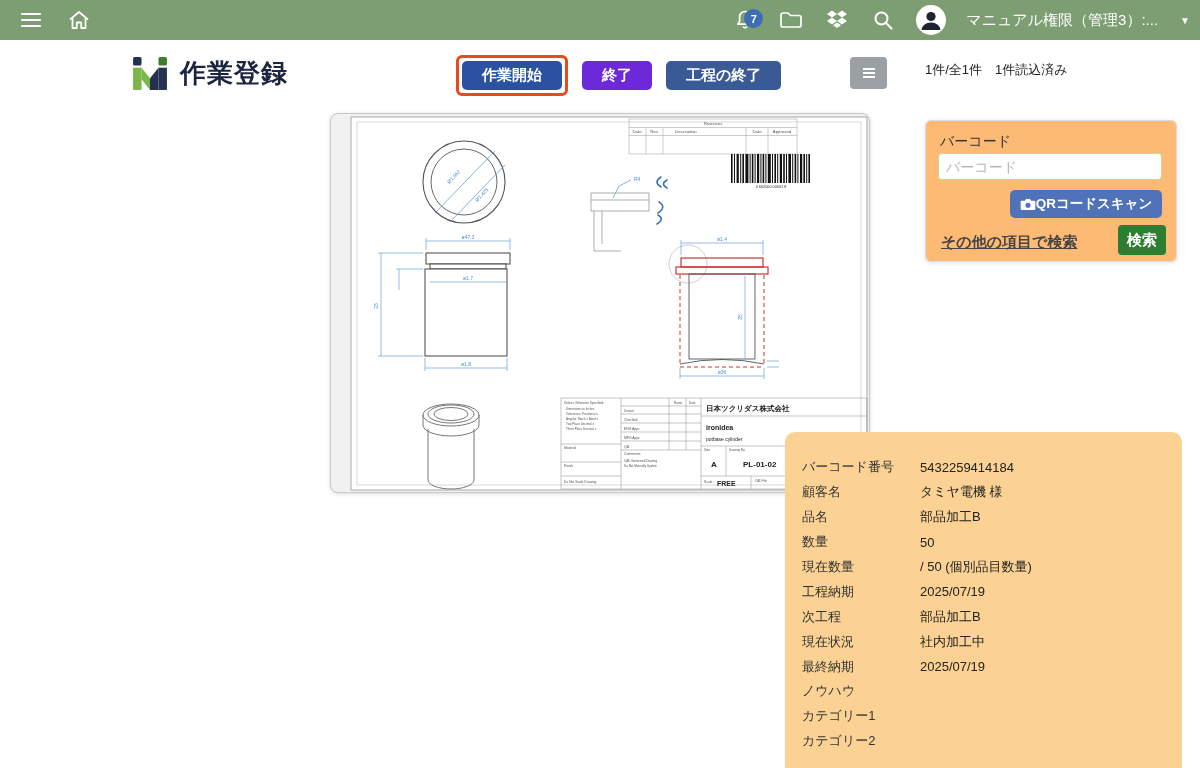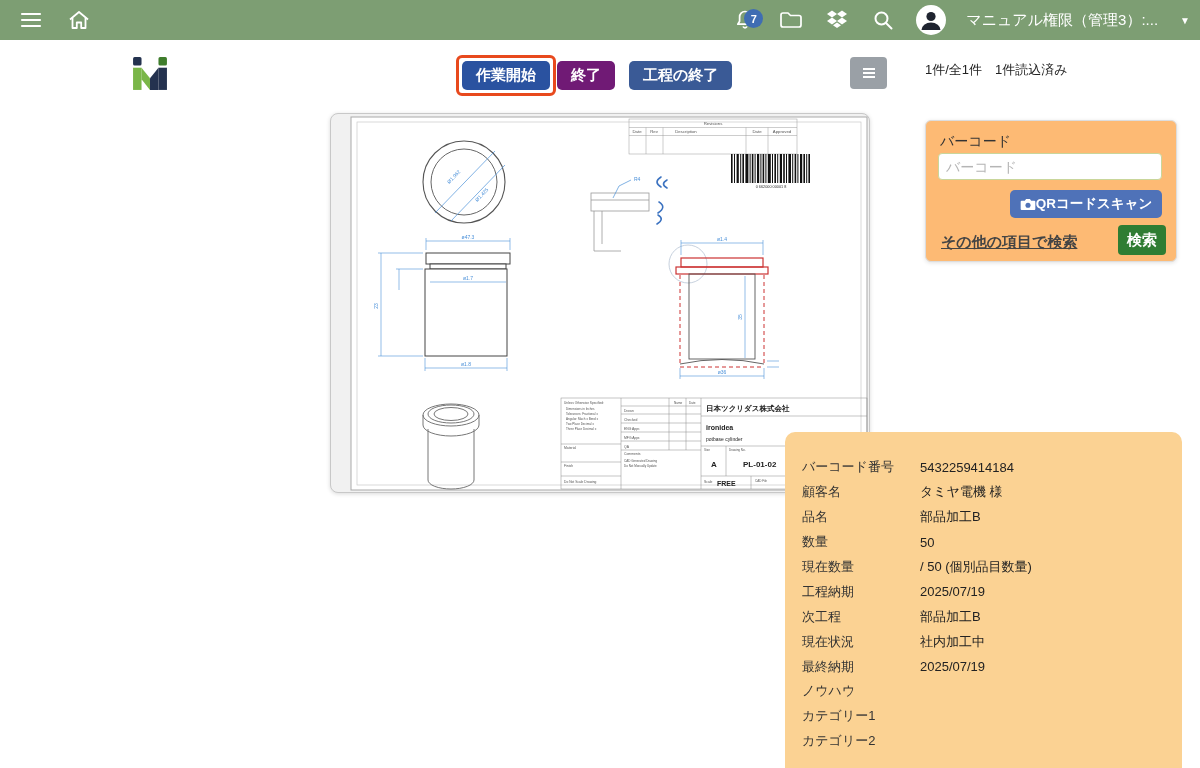--- a/index.html
+++ b/index.html
@@ -16,23 +16,23 @@
   .badge { position:absolute; left:12px; top:2px; min-width:19px; height:19px; border-radius:10px; background:#3f6db3; color:#fff; font-size:11px; font-weight:bold; display:flex; align-items:center; justify-content:center; }
   .avatar { width:30px; height:30px; border-radius:50%; background:#fff; display:flex; align-items:center; justify-content:center; }
   .user-label { color:#fff; font-size:15px; white-space:nowrap; }
   .caret { color:#fff; font-size:10px; padding-left:2px; cursor:pointer; }
 
   
   .logo { position:absolute; left:130px; top:55px; display:flex; align-items:center; gap:10px; }
   .app-title { font-size:26px; font-weight:bold; color:#1b2440; letter-spacing:1px; }
   .btn-row { position:absolute; left:456px; top:55px; display:flex; align-items:center; }
   .hl-box { border:3px solid #e8491d; border-radius:6px; padding:3px; background:#fff; }
-  .btn { border:none; border-radius:5px; color:#fff; font-weight:bold; font-size:15px; padding:5px 14px; cursor:pointer; font-family:inherit; }
+  .btn { border:none; border-radius:5px; color:#fff; font-weight:bold; font-size:15px; padding:5px 20px; cursor:pointer; font-family:inherit; }
   .btn-primary { background:#2a52a0; }
-  .btn-muted { background:#701a75; margin-left:1px; }
+  .btn-muted { background:#6d28d9; margin-left:14px; }
   .btn-dark { background:#3a5a96; margin-left:14px; }
   .menu-btn { position:absolute; left:850px; top:57px; width:37px; height:32px; background:#9aa0a6; border:none; border-radius:4px; display:flex; align-items:center; justify-content:center; cursor:pointer; }
   .count-status { position:absolute; left:925px; top:61px; font-size:13px; color:#222; white-space:nowrap; }
 
   
   .drawing-card { position:absolute; left:330px; top:113px; width:540px; height:380px; background:#f1f1f1; border:1px solid #c8c8c8; border-radius:8px; box-shadow:0 1px 4px rgba(0,0,0,.15); }
   .drawing-card svg { position:absolute; left:0; top:0; }
 
   
   .search-card { position:absolute; left:925px; top:120px; width:252px; height:142px; background:#fdba74; border:1px solid #ddd; border-radius:6px; box-shadow:0 1px 4px rgba(0,0,0,.12); }
@@ -119,20 +119,21 @@
 
   <div class="logo">
     <svg width="40" height="36" viewBox="0 0 34 34">
       <rect x="1" y="2" width="8" height="8" rx="1.5" fill="#24324f"></rect>
       <rect x="25" y="2" width="8" height="8" rx="1.5" fill="#3f7d2c"></rect>
       <polygon points="1,12 9,12 9,33 1,33" fill="#7ab648"></polygon>
       <polygon points="9,12 17,22 17,33 9,23" fill="#7ab648"></polygon>
       <polygon points="17,22 25,12 25,33 17,33" fill="#24324f"></polygon>
       <polygon points="25,12 33,12 33,33 25,33" fill="#24324f"></polygon>
     </svg>
+    <span class="app-title">作業登録</span>
   </div>
 
   <div class="btn-row">
     <div class="hl-box">
       <button class="btn btn-primary">作業開始</button>
     </div>
     <button class="btn btn-muted">終了</button>
     <button class="btn btn-dark">工程の終了</button>
   </div>
 

